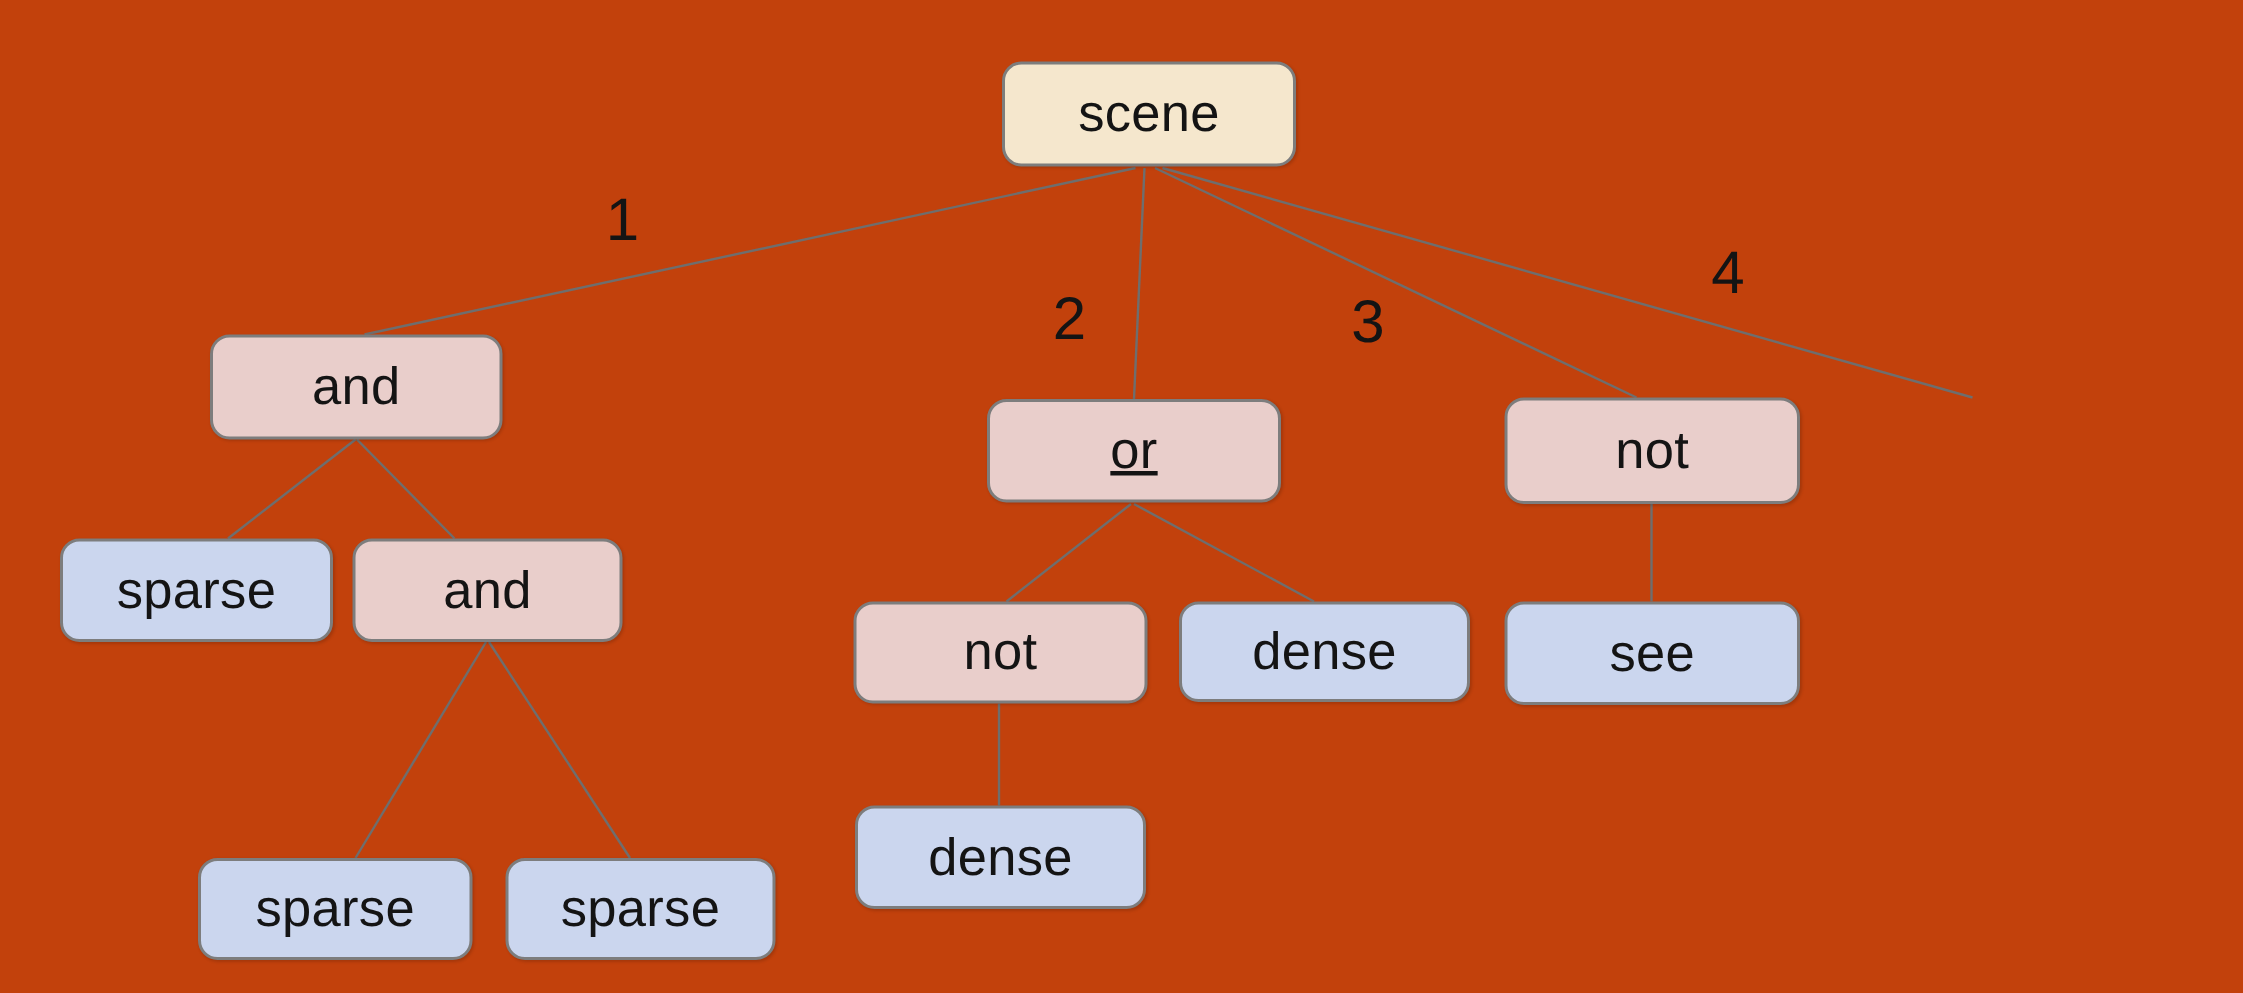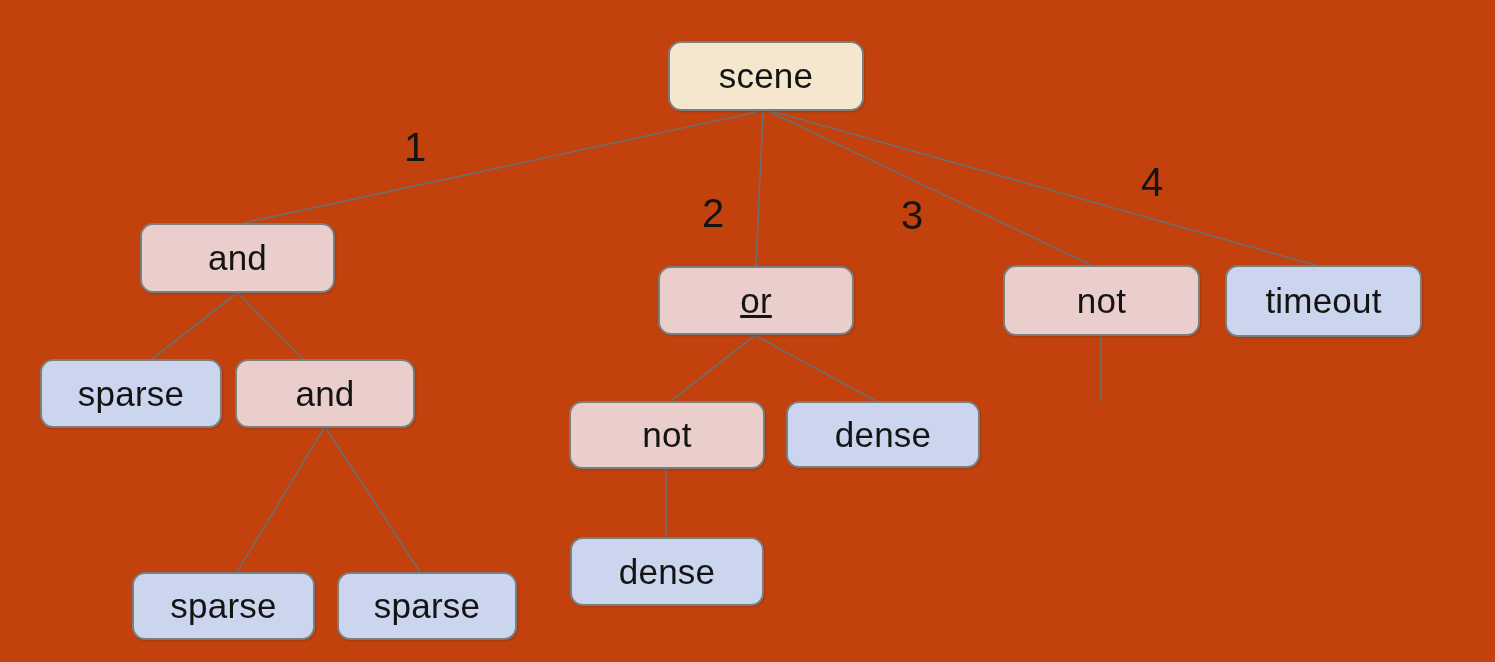--- a/index.html
+++ b/index.html
@@ -66,25 +66,25 @@
       <line x1="754" y1="336" x2="671" y2="401" stroke="#6e6e6e"></line>
       <line x1="756" y1="336" x2="876" y2="401" stroke="#6e6e6e"></line>
       <line x1="666" y1="469" x2="666" y2="537" stroke="#6e6e6e"></line>
       <line x1="1101" y1="336" x2="1101" y2="401" stroke="#6e6e6e"></line>
     </svg>
 
   <div class="node" style="left: 668px; top: 41px; width: 196px; height: 70px; background: rgb(245, 231, 205); border-color: rgb(125, 125, 125); color: rgb(20, 20, 20);">scene</div>
   <div class="node" style="left: 140px; top: 223px; width: 195px; height: 70px; background: rgb(233, 206, 203); border-color: rgb(125, 125, 125); color: rgb(20, 20, 20);">and</div>
   <div class="node" style="left: 658px; top: 266px; width: 196px; height: 69px; background: rgb(233, 206, 203); border-color: rgb(125, 125, 125); color: rgb(20, 20, 20); text-decoration: underline;">or</div>
   <div class="node" style="left: 1003px; top: 265px; width: 197px; height: 71px; background: rgb(233, 206, 203); border-color: rgb(125, 125, 125); color: rgb(20, 20, 20);">not</div>
-  <div class="node" style="left: 1225px; top: 265px; width: 197px; height: 72px; background: rgb(203, 214, 238); border-color: rgb(125, 125, 125); color: rgb(20, 20, 20);">timeout</div>
   <div class="node" style="left: 40px; top: 359px; width: 182px; height: 69px; background: rgb(203, 214, 238); border-color: rgb(125, 125, 125); color: rgb(20, 20, 20);">sparse</div>
   <div class="node" style="left: 235px; top: 359px; width: 180px; height: 69px; background: rgb(233, 206, 203); border-color: rgb(125, 125, 125); color: rgb(20, 20, 20);">and</div>
   <div class="node" style="left: 569px; top: 401px; width: 196px; height: 68px; background: rgb(233, 206, 203); border-color: rgb(125, 125, 125); color: rgb(20, 20, 20);">not</div>
   <div class="node" style="left: 786px; top: 401px; width: 194px; height: 67px; background: rgb(203, 214, 238); border-color: rgb(125, 125, 125); color: rgb(20, 20, 20);">dense</div>
+  <div class="node" style="left: 1003px; top: 401px; width: 197px; height: 69px; background: rgb(203, 214, 238); border-color: rgb(125, 125, 125); color: rgb(20, 20, 20);">see</div>
   <div class="node" style="left: 570px; top: 537px; width: 194px; height: 69px; background: rgb(203, 214, 238); border-color: rgb(125, 125, 125); color: rgb(20, 20, 20);">dense</div>
   <div class="node" style="left: 132px; top: 572px; width: 183px; height: 68px; background: rgb(203, 214, 238); border-color: rgb(125, 125, 125); color: rgb(20, 20, 20);">sparse</div>
   <div class="node" style="left: 337px; top: 572px; width: 180px; height: 68px; background: rgb(203, 214, 238); border-color: rgb(125, 125, 125); color: rgb(20, 20, 20);">sparse</div>
 
   <div class="edge-label" style="left: 415px; top: 147px; color: rgb(20, 20, 20);">1</div>
   <div class="edge-label" style="left: 713px; top: 213px; color: rgb(20, 20, 20);">2</div>
   <div class="edge-label" style="left: 912px; top: 215px; color: rgb(20, 20, 20);">3</div>
   <div class="edge-label" style="left: 1152px; top: 182px; color: rgb(20, 20, 20);">4</div>
 
 </div>

